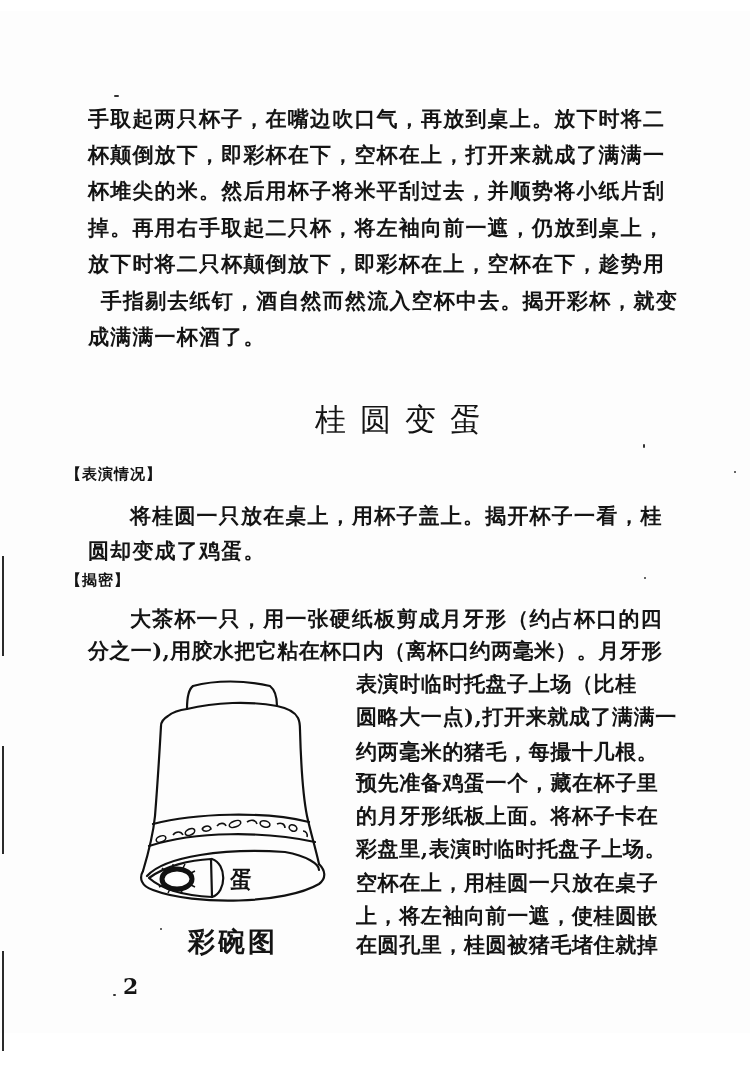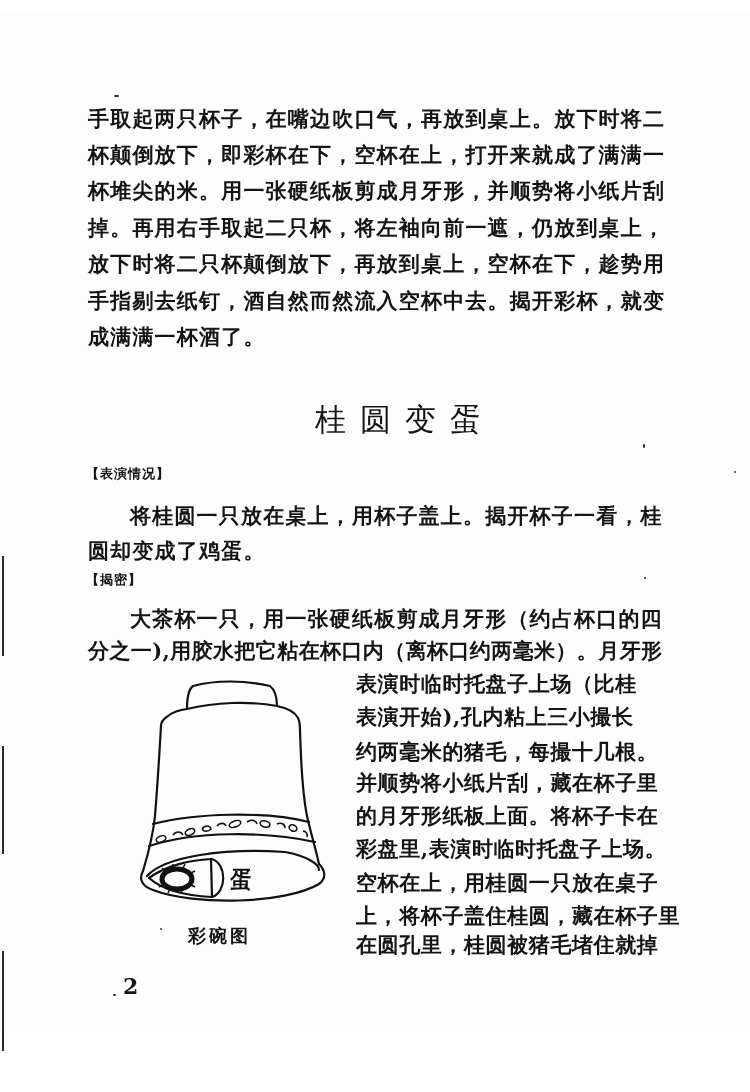--- a/index.html
+++ b/index.html
@@ -44,31 +44,31 @@
     left: 0;
     width: 750px;
     text-align: center;
     font-size: 31px;
     letter-spacing: 14px;
     font-weight: 400;
     padding-left: 30px;
   }
   .section-head {
     position: absolute;
-    left: 86px;
-    font-size: 13px;
+    left: 66px;
+    font-size: 15px;
     font-weight: 700;
     letter-spacing: 1px;
     font-family: Liberation Mono, monospace;
   }
   .caption {
     position: absolute;
     left: 188px;
     top: 913px;
-    font-size: 18px;
+    font-size: 27px;
     font-weight: 700;
     letter-spacing: 3px;
     font-family: Liberation Mono, monospace;
   }
   .page-number {
     position: absolute;
     left: 123px;
     top: 962px;
     font-size: 22px;
     font-weight: 700;
@@ -105,46 +105,46 @@
   <div class="speck" style="left:114px;top:84px;width:5px;height:2px;"></div>
   <div class="speck" style="left:643px;top:433px;width:2px;height:4px;"></div>
   <div class="speck" style="left:734px;top:460px;width:2px;height:2px;"></div>
   <div class="speck" style="left:644px;top:566px;width:2px;height:2px;"></div>
   <div class="speck" style="left:160px;top:917px;width:2px;height:2px;"></div>
   <div class="speck" style="left:113px;top:983px;width:3px;height:2px;"></div>
 
   <div>
     <div class="line" style="top:95px;">手取起两只杯子，在嘴边吹口气，再放到桌上。放下时将二</div>
     <div class="line" style="top:131px;">杯颠倒放下，即彩杯在下，空杯在上，打开来就成了满满一</div>
-    <div class="line" style="top:167px;">杯堆尖的米。用一张硬纸板剪成月牙形，并顺势将小纸片刮</div>
+    <div class="line" style="top:167px;">杯堆尖的米。然后用杯子将米平刮过去，并顺势将小纸片刮</div>
     <div class="line" style="top:204px;">掉。再用右手取起二只杯，将左袖向前一遮，仍放到桌上，</div>
-    <div class="line" style="top:240px;">放下时将二只杯颠倒放下，再放到桌上，空杯在下，趁势用</div>
-    <div class="line" style="top:277px;">手指剔去纸钉，酒自然而然流入空杯中去。揭开彩杯，就变</div>
+    <div class="line" style="top:240px;">放下时将二只杯颠倒放下，即彩杯在上，空杯在下，趁势用</div>
+    <div class="line" style="top:277px;text-align:right;">手指剔去纸钉，酒自然而然流入空杯中去。揭开彩杯，就变</div>
     <div class="line" style="top:313px;">成满满一杯酒了。</div>
   </div>
 
   <div class="title">桂圆变蛋</div>
 
   <div class="section-head" style="top:454px;">【表演情况】</div>
   <div class="line" style="top:527px;">圆却变成了鸡蛋。</div>
   <div class="line indent" style="top:492px;">将桂圆一只放在桌上，用杯子盖上。揭开杯子一看，桂</div>
 
   <div class="section-head" style="top:560px;text-align:center;">【揭密】</div>
   <div class="line indent" style="top:595px;">大茶杯一只，用一张硬纸板剪成月牙形（约占杯口的四</div>
   <div class="line" style="top:627px;letter-spacing:0.4px;">分之一),用胶水把它粘在杯口内（离杯口约两毫米）。月牙形</div>
 
   <div>
     <div class="line right-col" style="top:660px;">表演时临时托盘子上场（比桂</div>
-    <div class="line right-col" style="top:693px;">表演开始),孔内粘上三小撮长</div>
+    <div class="line right-col" style="top:693px;">圆略大一点),打开来就成了满满一</div>
     <div class="line right-col" style="top:728px;">约两毫米的猪毛，每撮十几根。</div>
-    <div class="line right-col" style="top:759px;">并顺势将小纸片刮，藏在杯子里</div>
+    <div class="line right-col" style="top:759px;">预先准备鸡蛋一个，藏在杯子里</div>
     <div class="line right-col" style="top:792px;">的月牙形纸板上面。将杯子卡在</div>
     <div class="line right-col" style="top:825px;">彩盘里,表演时临时托盘子上场。</div>
     <div class="line right-col" style="top:859px;">空杯在上，用桂圆一只放在桌子</div>
-    <div class="line right-col" style="top:892px;">上，将杯子盖住桂圆，藏在杯子里</div>
+    <div class="line right-col" style="top:892px;">上，将左袖向前一遮，使桂圆嵌</div>
     <div class="line right-col" style="top:921px;">在圆孔里，桂圆被猪毛堵住就掉</div>
   </div>
 
   <div class="illustration">
     <svg width="215" height="250" viewBox="0 0 215 250">
       <g fill="none" stroke="#111" stroke-width="2.2" stroke-linecap="round" stroke-linejoin="round">
 
         <path d="M52 43 C52 30, 54 23, 58 20 C80 14, 110 14, 135 20 C140 24, 142 30, 142 40"></path>
 
         <path d="M52 43 C44 44, 38 46, 33 50 C28 53, 26 56, 26 60"></path>

